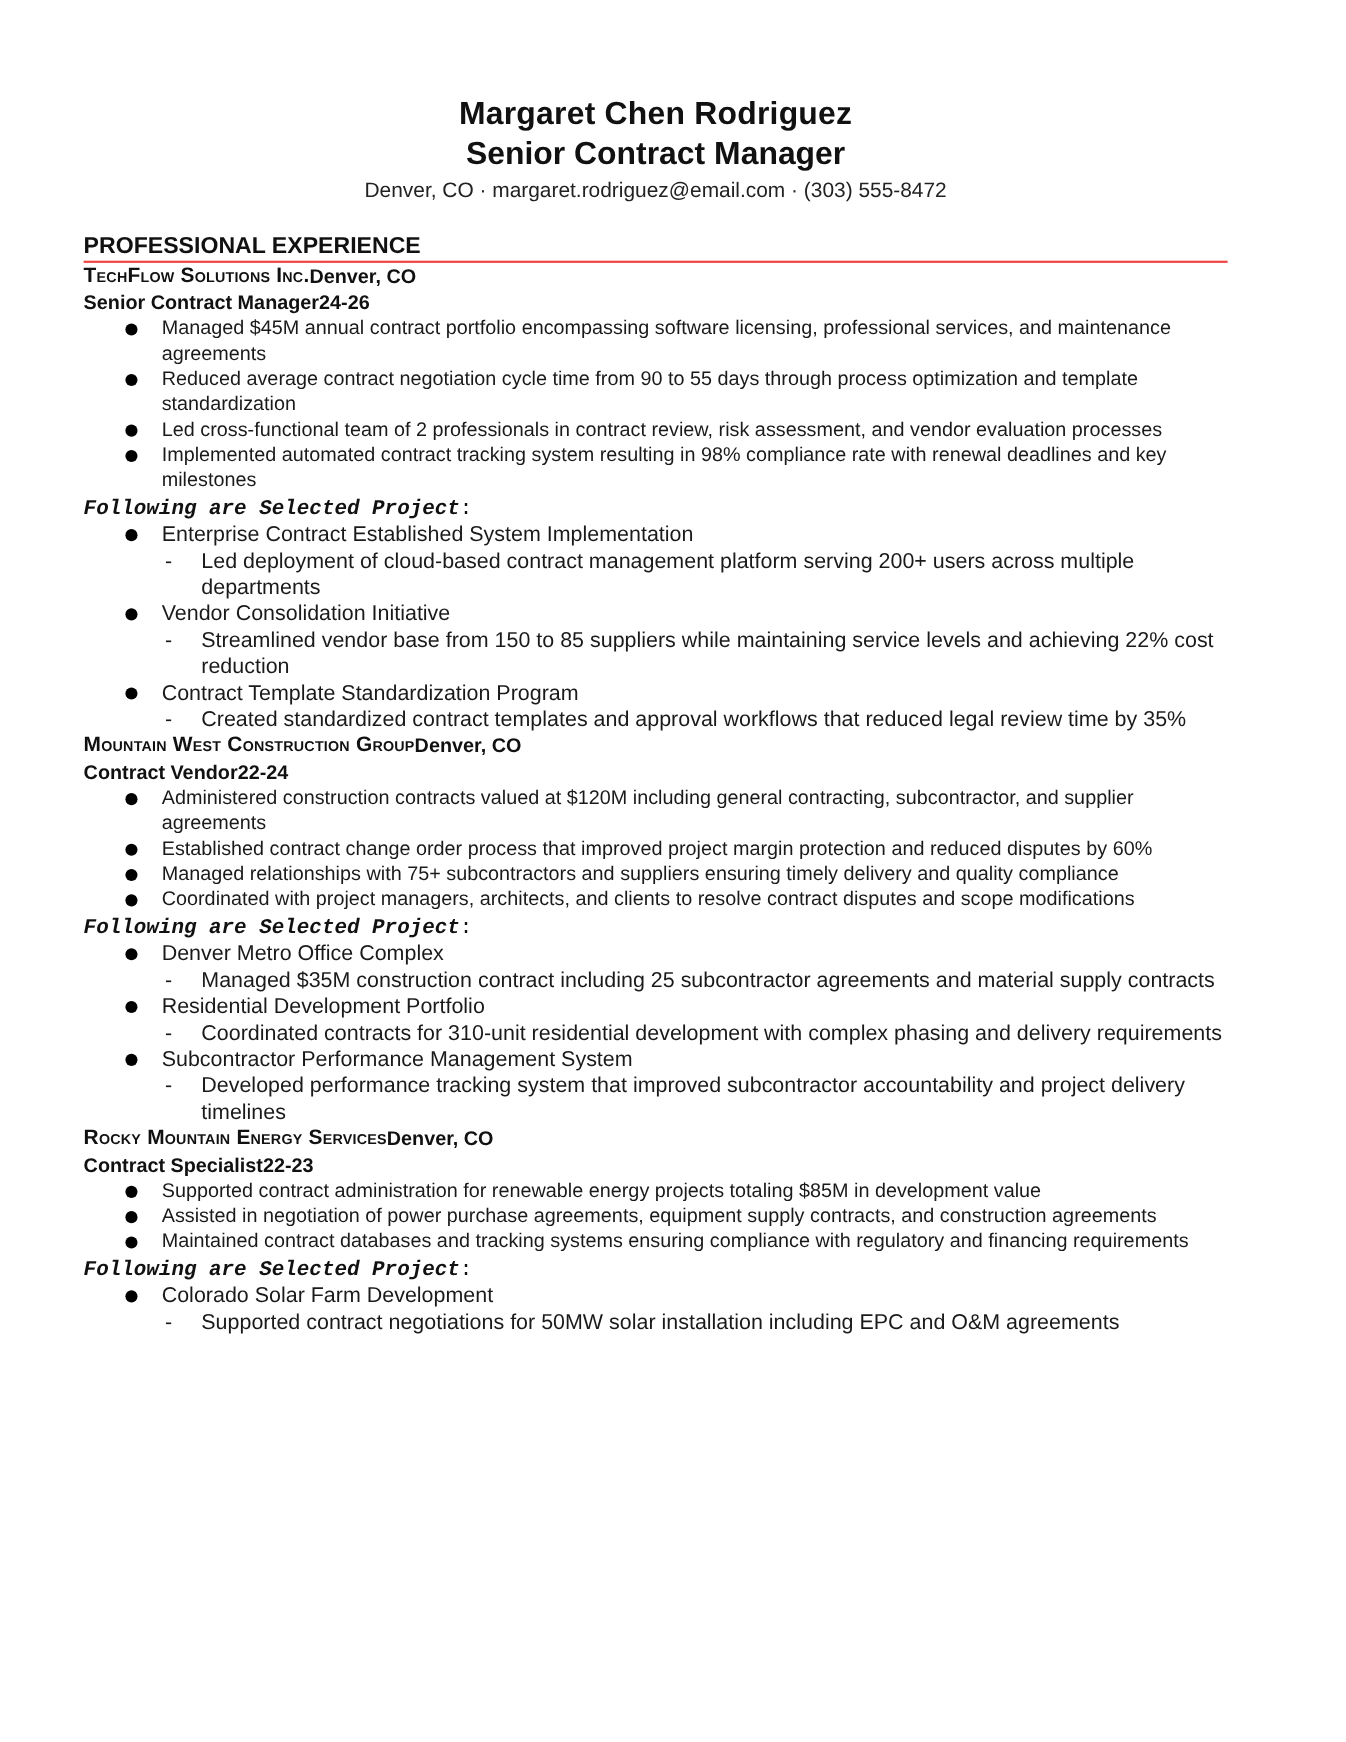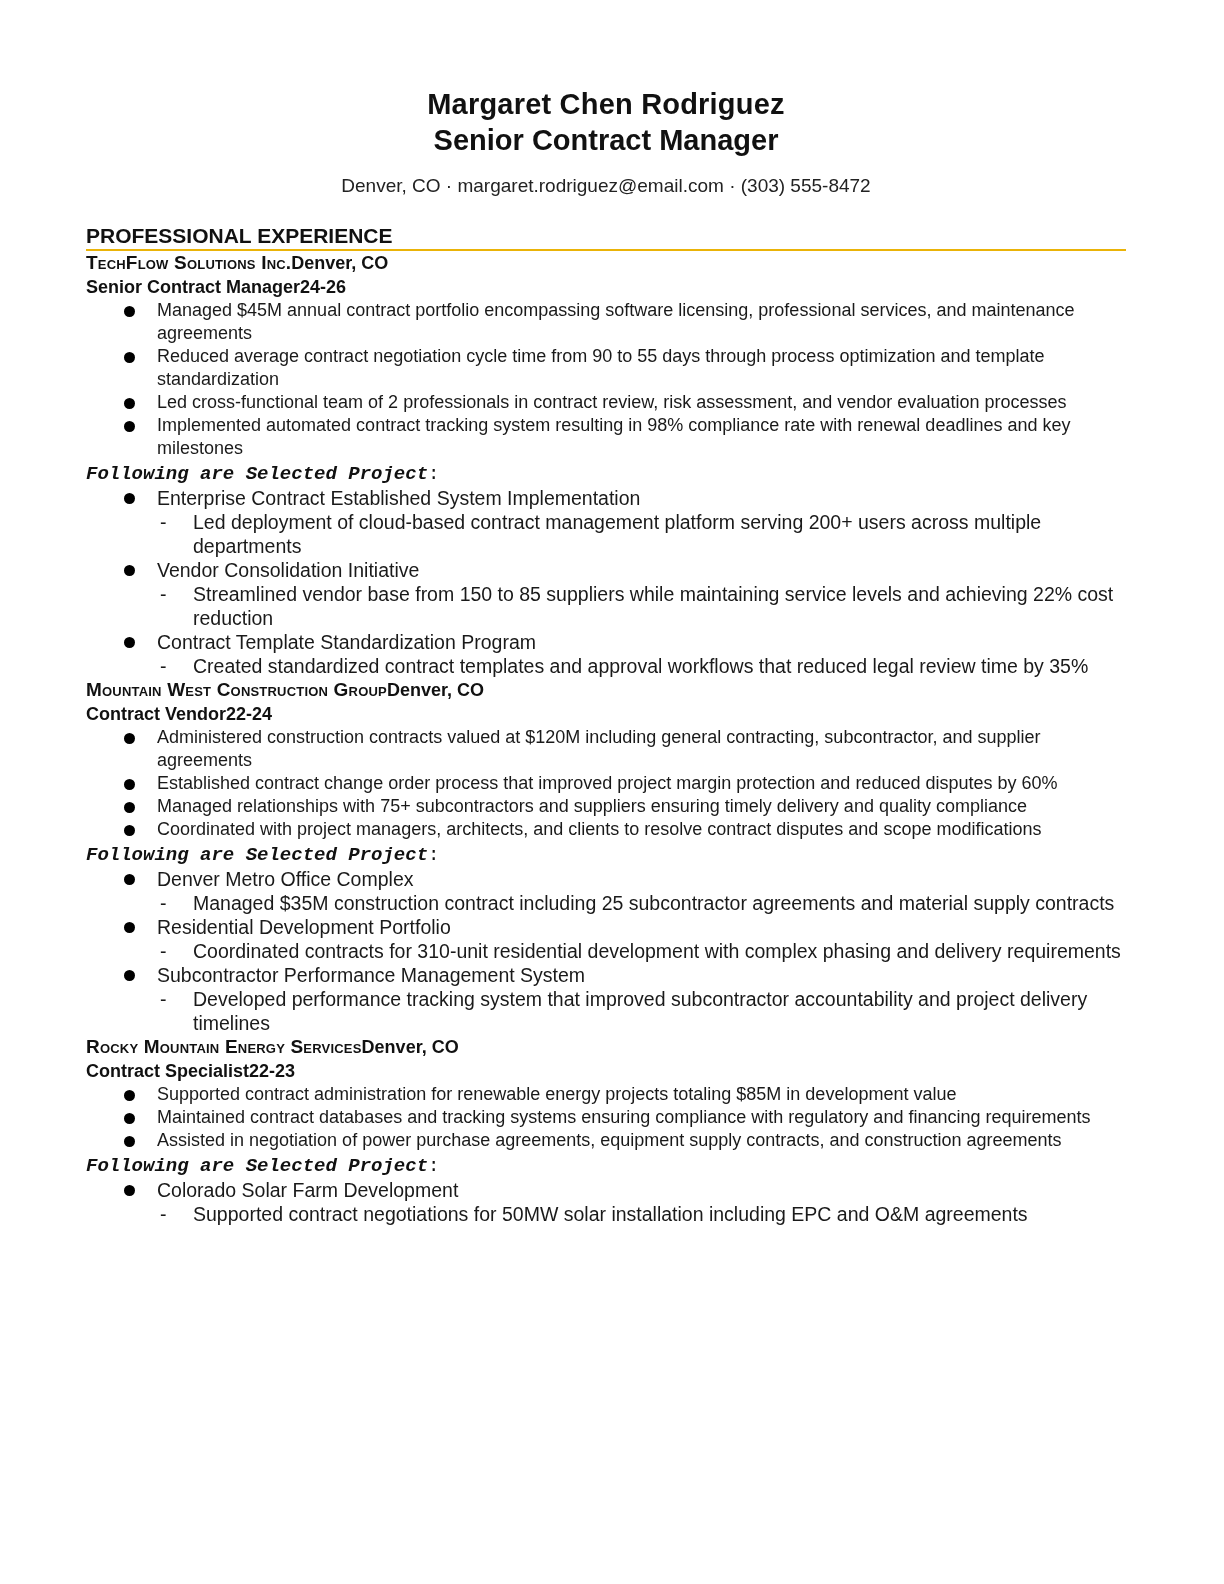--- a/index.html
+++ b/index.html
@@ -1,24 +1,24 @@
 <!DOCTYPE html>
 <html><head>
 <meta charset="utf-8">
 <style>
   html, body { margin: 0; padding: 0; background: #ffffff; }
   body { width: 1224px; height: 1584px; position: relative; overflow: hidden;
          font-family: "DejaVu Sans", sans-serif; color: #111; }
-  .page { position: absolute; left: 86px; top: 86px; width: 1040px; }
+  .page { position: absolute; left: 76px; top: 86px; width: 1040px; }
   .hdr { text-align: center; }
   .name { font-family: "Liberation Sans", sans-serif; font-weight: bold; font-size: 29px; line-height: 36px; letter-spacing: 0.2px; }
   .title { font-family: "Liberation Sans", sans-serif; font-weight: bold; font-size: 29px; line-height: 36px; }
-  .contact { font-family: "Liberation Sans", sans-serif; font-size: 19px; line-height: 24px; margin-top: 16px; color: #222; }
+  .contact { font-family: "Liberation Sans", sans-serif; font-size: 19px; line-height: 24px; margin-top: 4px; color: #222; }
   .section-title { font-family: "Liberation Sans", sans-serif; font-weight: bold; font-size: 21px; line-height: 26px;
-                   margin-top: 25px; border-bottom: 2px solid #eab308; padding-bottom: 0px; }
+                   margin-top: 25px; border-bottom: 2px solid #ef4444; padding-bottom: 0px; }
   .row { display: flex; justify-content: flex-start; font-family: "Liberation Sans", sans-serif; font-weight: bold;
          font-size: 18px; line-height: 24px; }
   .company { font-variant: small-caps; font-size: 19px; letter-spacing: 0.2px; }
   ul.bul { list-style: none; margin: 0; padding: 0; }
   ul.bul > li { position: relative; padding-left: 71px; font-family: "Liberation Sans", sans-serif; font-size: 18px;
                 line-height: 23px; color: #1a1a1a; }
   ul.bul > li .dot { position: absolute; left: 38px; top: 7px; width: 11px; height: 11px; border-radius: 50%; background: #000; }
   .projects-label { font-family: Liberation Mono, monospace; font-size: 19px; line-height: 24px; margin-top: 2px; }
   .projects-label b { font-style: italic; }
   ul.proj { list-style: none; margin: 0; padding: 0; }
@@ -107,22 +107,22 @@
     <div class="row">
       <span class="company">Rocky Mountain Energy Services</span>
       <span>Denver, CO</span>
     </div>
     <div class="row">
       <span>Contract Specialist</span>
       <span>22-23</span>
     </div>
     <ul class="bul">
           <li><span class="dot"></span><span>Supported contract administration for renewable energy projects totaling $85M in development value</span></li>
+          <li><span class="dot"></span><span>Assisted in negotiation of power purchase agreements, equipment supply contracts, and construction agreements</span></li>
           <li><span class="dot"></span><span>Maintained contract databases and tracking systems ensuring compliance with regulatory and financing requirements</span></li>
-          <li><span class="dot"></span><span>Assisted in negotiation of power purchase agreements, equipment supply contracts, and construction agreements</span></li>
         </ul>
     <div class="projects-label">
       <b>Following are Selected Project</b><span>:</span>
     </div>
     <ul class="proj">
           <li><span class="dot"></span><span>Colorado Solar Farm Development</span><ul class="sub">
               <li><span class="dash">-</span><span>Supported contract negotiations for 50MW solar installation including EPC and O&amp;M agreements</span></li>
             </ul></li>
         </ul>
   </div>

